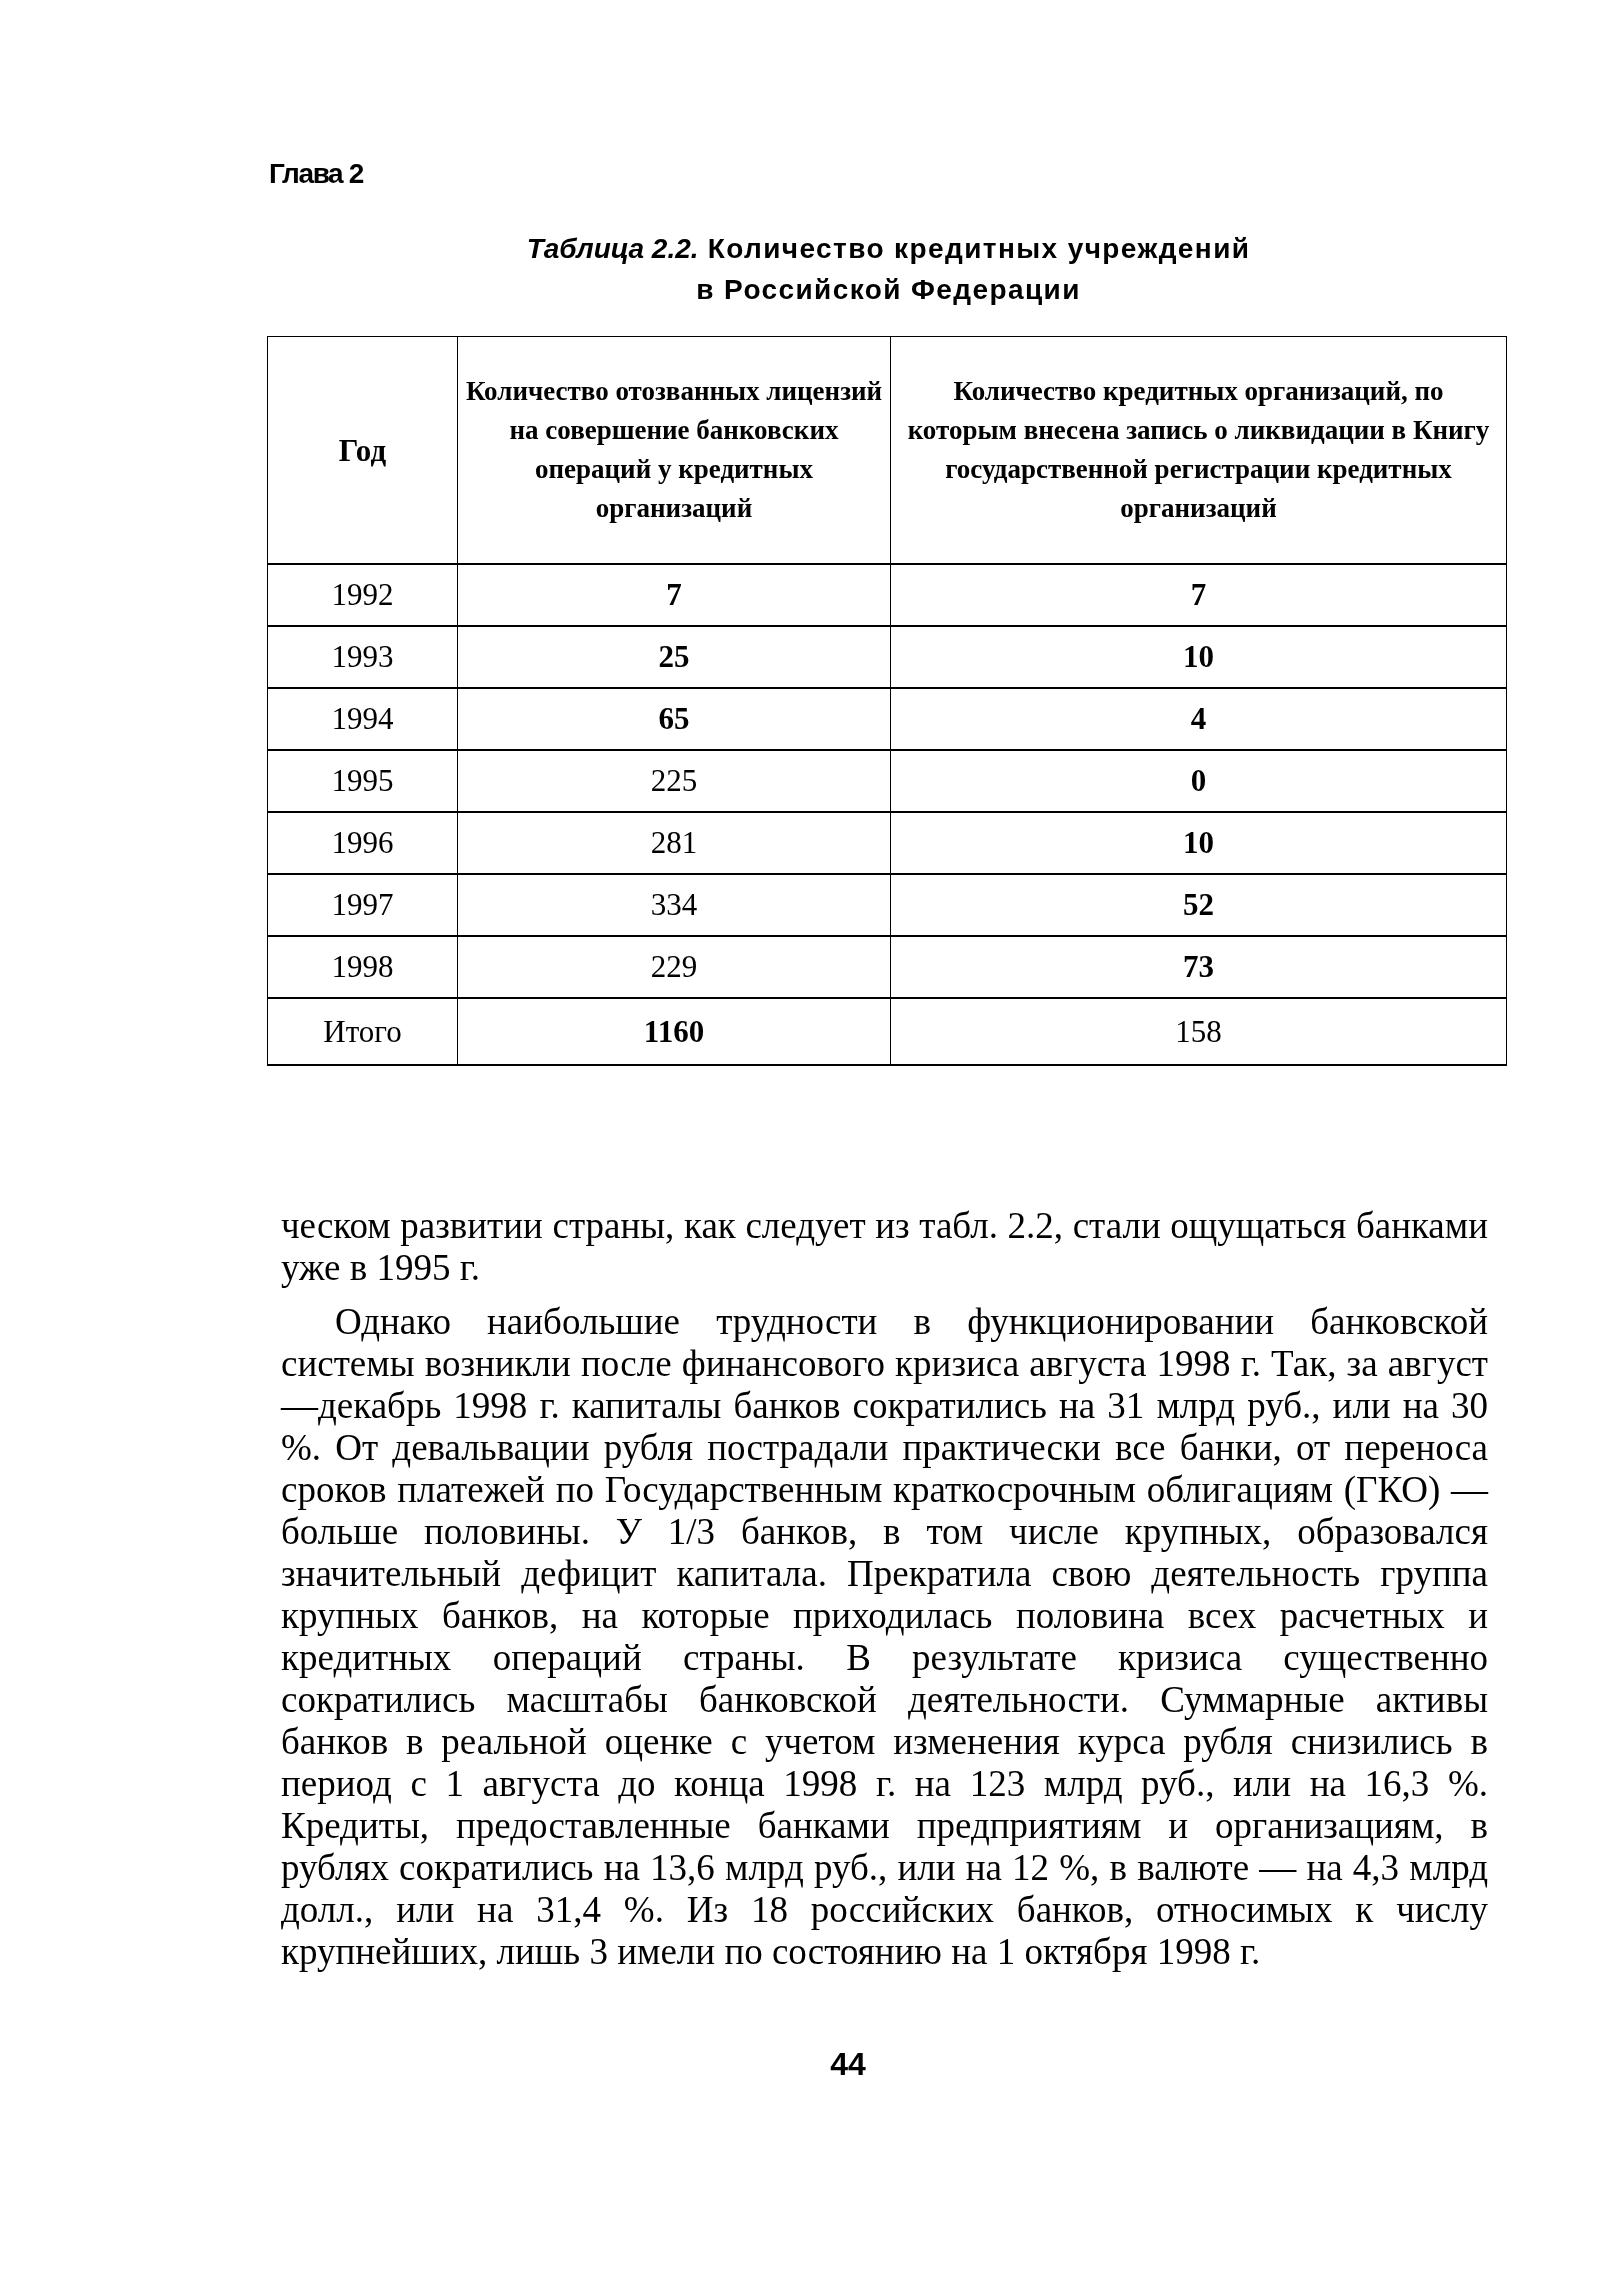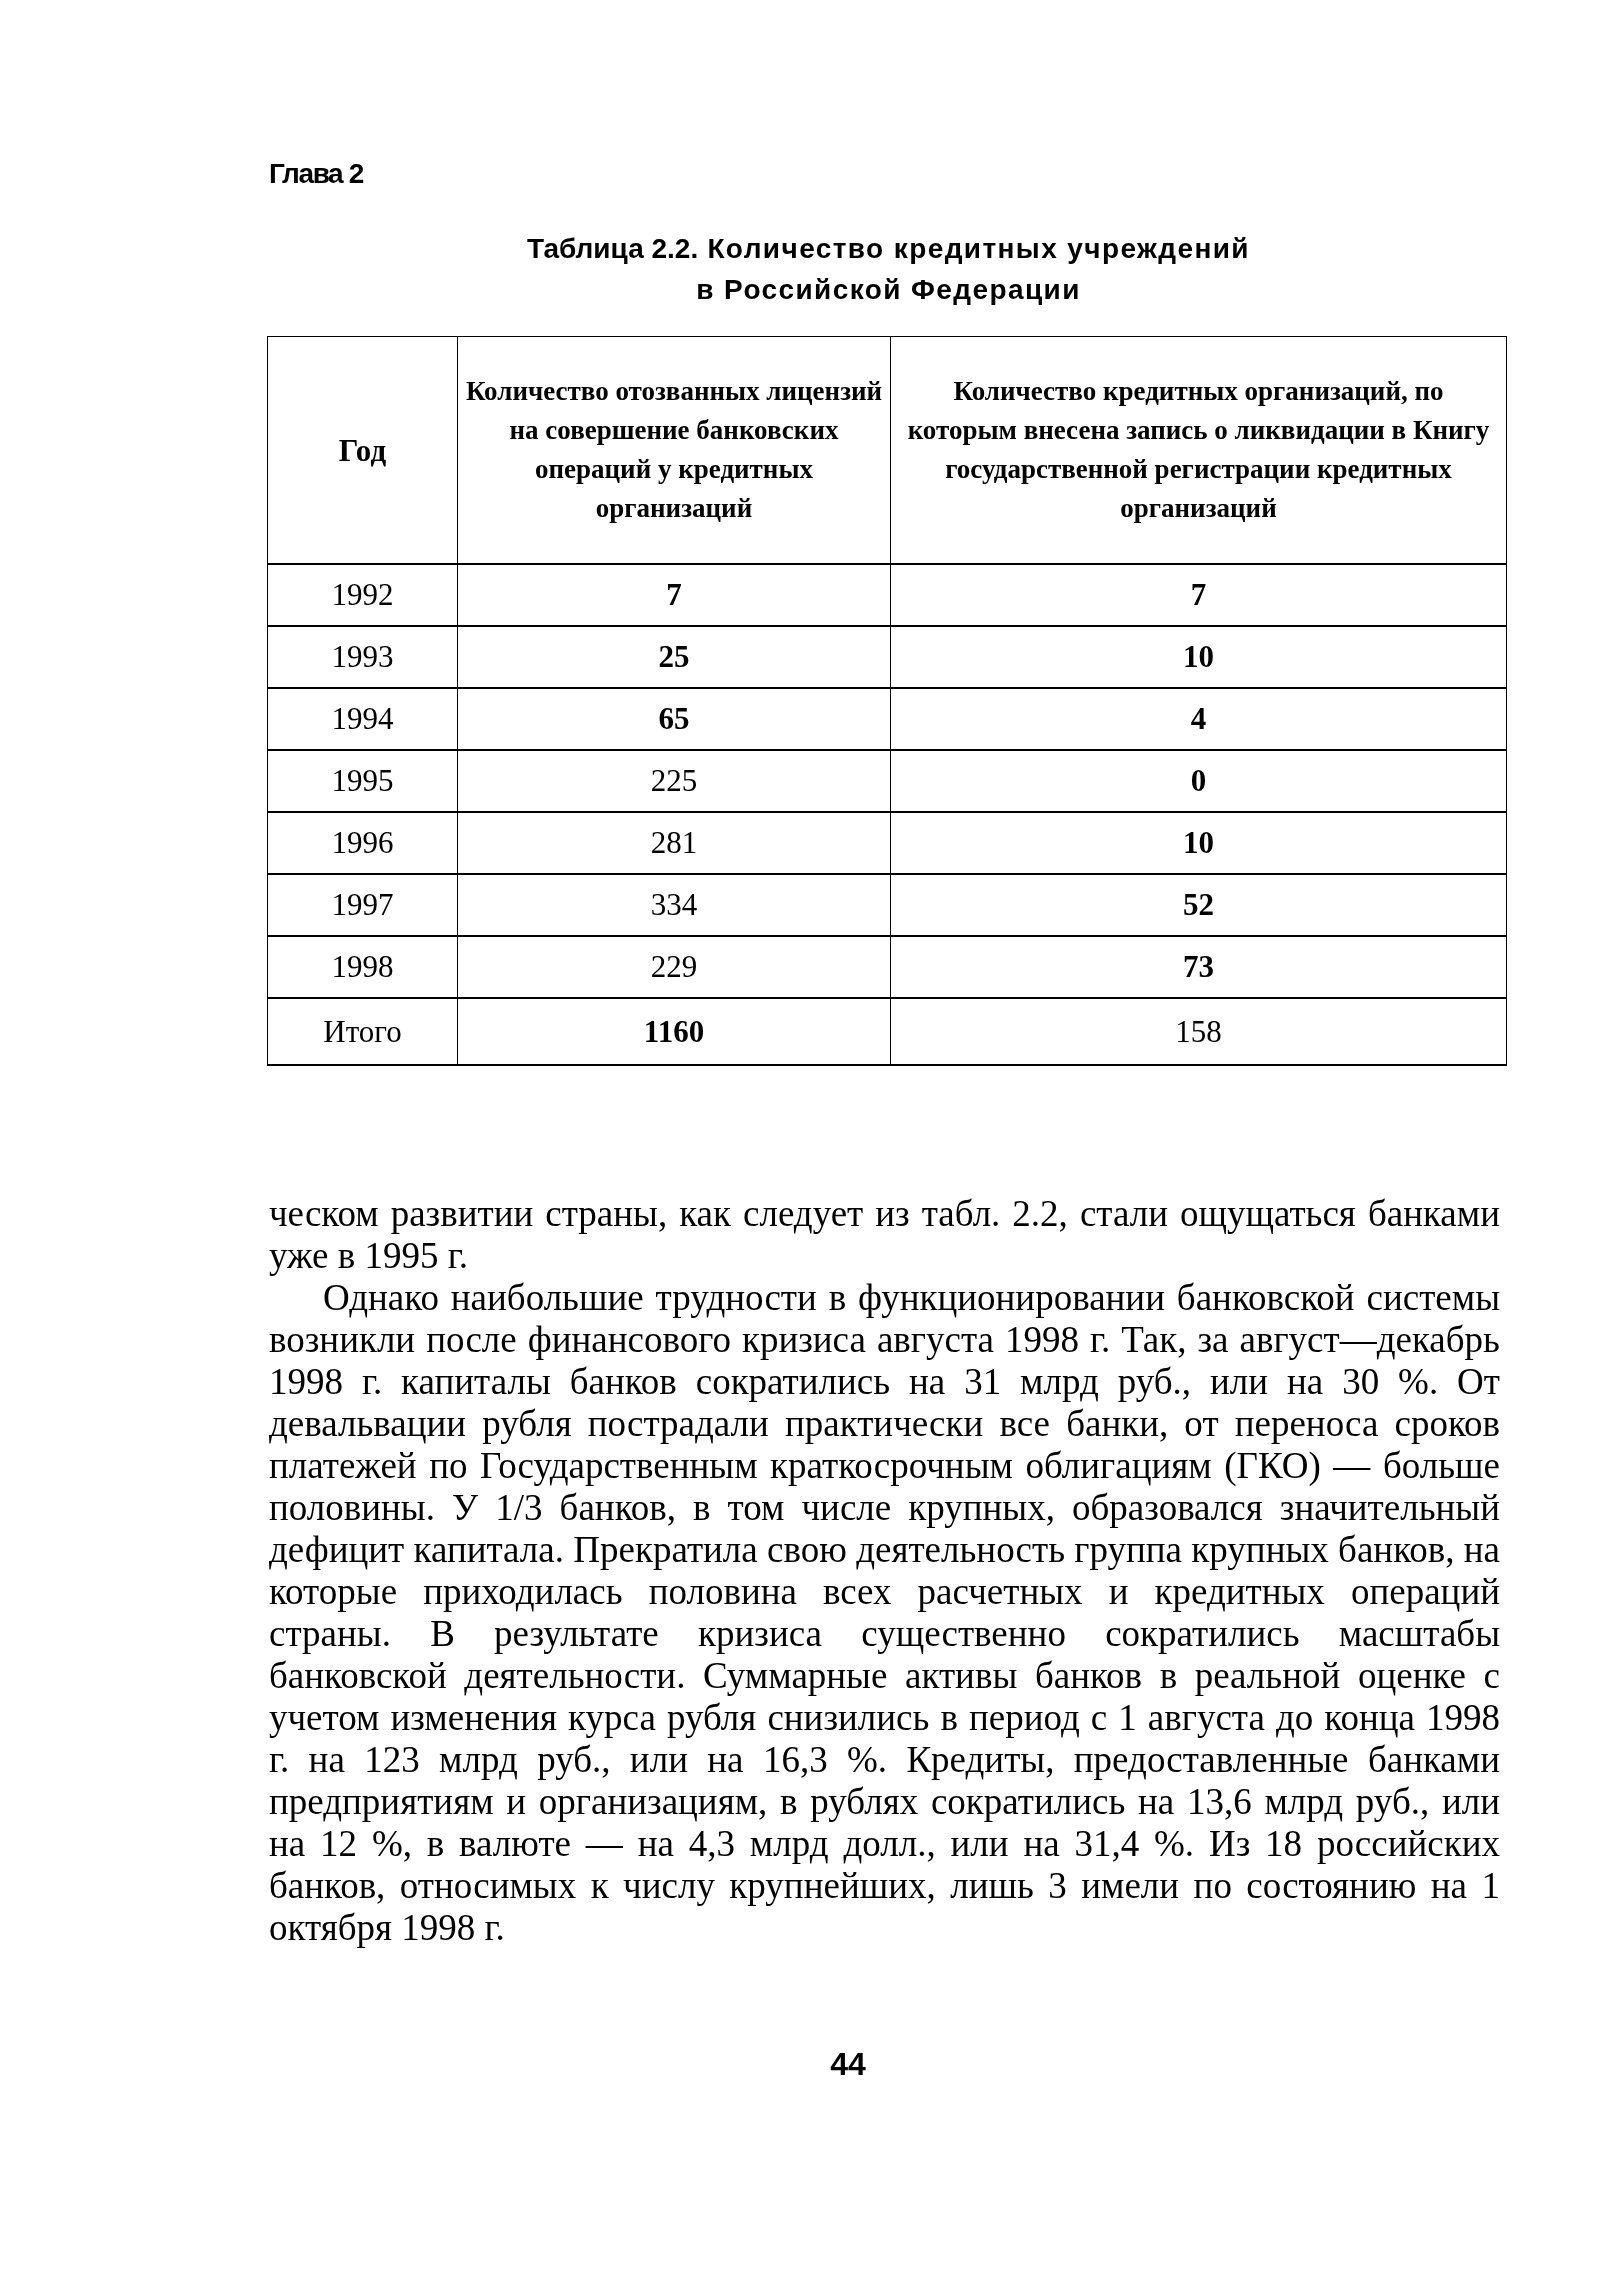--- a/index.html
+++ b/index.html
@@ -10,21 +10,21 @@
     position: absolute; left: 257px; top: 158px;
     font-family: "Liberation Sans", sans-serif; font-weight: bold;
     font-size: 28px; letter-spacing: -1.4px;
   }
   .caption {
     position: absolute; left: 252px; top: 228px; width: 1249px;
     text-align: center;
     font-family: "Liberation Sans", sans-serif; font-weight: bold;
     font-size: 28px; line-height: 41px; letter-spacing: 1.4px;
   }
-  .caption .cap-label { letter-spacing: 0; text-align: right; }
+  .caption .cap-label { font-style: italic; letter-spacing: 0; text-align: right; }
 
   table.data {
     position: absolute; left: 255px; top: 336px; width: 1240px;
     border-collapse: collapse;
     font-family: "Liberation Serif", serif;
   }
   table.data td, table.data th {
     border: 1.9px solid #000; text-align: center; vertical-align: middle;
     padding: 0 5.6px;
   }
@@ -38,21 +38,21 @@
   table.data tr.total td { height: 65px; }
   col.c1 { width: 190px; }
   col.c2 { width: 433px; }
   col.c3 { width: 616px; }
 
   .body-text {
     position: absolute; left: 257px; top: 1193px; width: 1231px;
     font-family: "Liberation Serif", serif; font-size: 37px; line-height: 42px;
     text-align: justify;
   }
-  .body-text p { margin: 0; }
+  .body-text p { margin: 12px; }
   .body-text p.indent { text-indent: 54px; }
 
   .page-number {
     position: absolute; left: 0; top: 2046px; width: 1616px; text-align: center;
     font-family: "Liberation Sans", sans-serif; font-weight: bold; font-size: 32px; padding-left: 28px;
   }
 </style>
 </head>
 <body>
 

